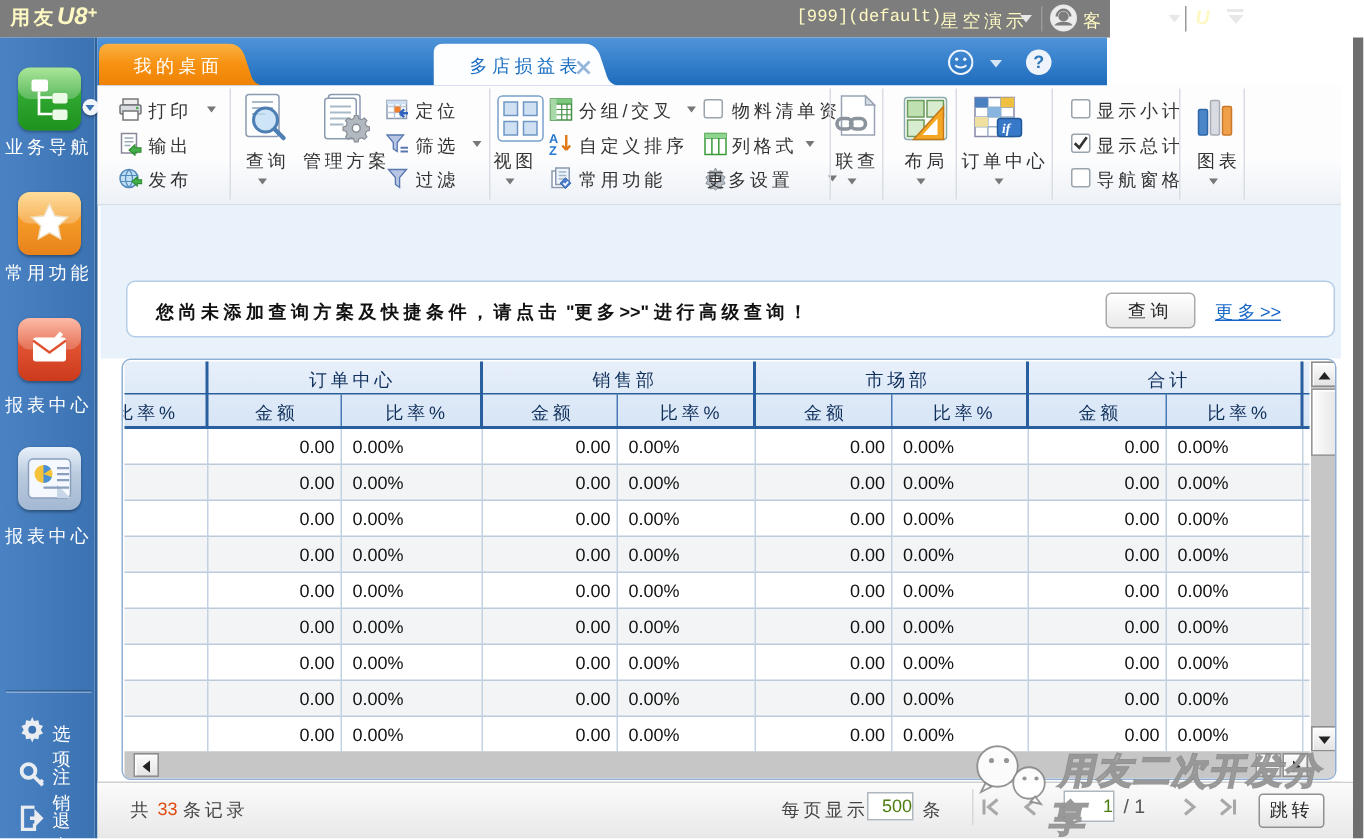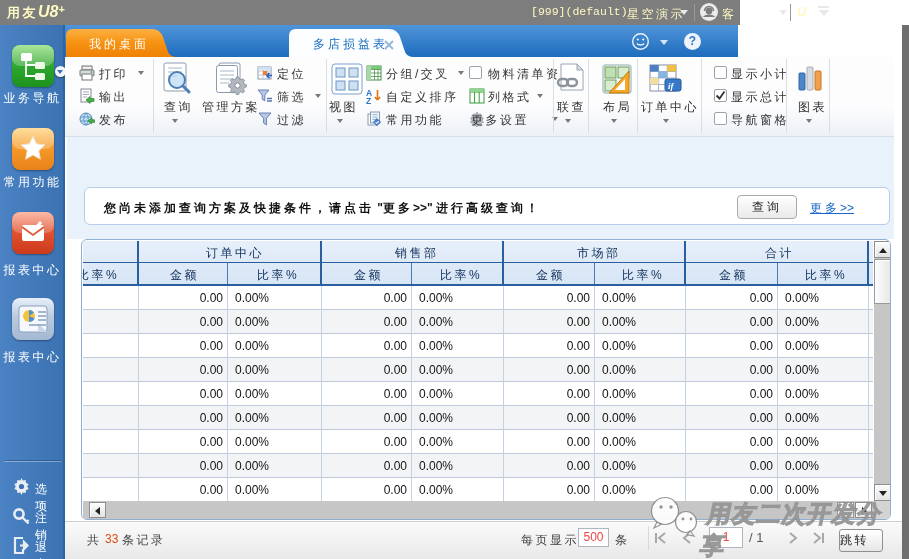--- a/index.html
+++ b/index.html
@@ -31,21 +31,21 @@
 
 #tablebox{left:81px;top:239px;width:810px;height:281px;background:#fff;border:1px solid #8fb0d4;border-radius:6px;overflow:hidden}
 .hdr{background:linear-gradient(#e7effa,#d7e5f5);color:#15365f}
 .gv{top:1px;width:2px;height:44px;background:#2a5f9f}
 .sv{top:23px;width:1px;height:22px;background:#4a7ab8}
 .colv{width:1px;background:#c3d2e2}
 
 .sbtn{background:linear-gradient(#fdfdfd,#e3e3e3);border:1px solid #8e8e8e;box-shadow:inset 1px 1px 0 #fff}
 
 #statusbar{left:65px;top:521px;width:837px;height:38px;background:linear-gradient(#fbfbfb,#e8e8e8);border-top:1px solid #cfcfcf;color:#444}
-.pgbox{background:#fff;border:1px solid #aeb6bf;text-align:center;color:#ef4444}
+.pgbox{background:#fff;border:1px solid #aeb6bf;text-align:right;color:#4d7c0f}
 </style></head>
 <body>
 <div id="titlebar" class="ab">
   <span class="ab" style="left:7px;top:3px;font-size:14px;font-weight:bold"><span class="c2" style="font-size:13px">用友</span><i style="font-style:italic;font-size:16px;font-weight:bold;letter-spacing:0">U8</i><span style="font-size:11px;vertical-align:4px">+</span></span>
   <span class="ab" style="left:531px;top:5px;font-family:'Liberation Mono',monospace;font-size:11.5px">[999](default)</span>
     <span class="ab c2" style="left:627px;top:6px;font-size:12px">星空演示</span>
   <span class="ab" style="left:680px;top:10px;width:0;height:0;border-left:4px solid transparent;border-right:4px solid transparent;border-top:5px solid #e8e8e8"></span>
   <span class="ab" style="left:694px;top:4px;width:1px;height:17px;background:#999"></span>
   <span class="ab" style="left:700px;top:3px;width:18px;height:18px;border-radius:50%;background:#e8e8e8">
     <svg width="18" height="18" viewBox="0 0 18 18">
@@ -493,21 +493,21 @@
       <path d="M8 1L2 6l6 5" stroke="#a8a8a8" stroke-width="2" fill="none"></path>
     </svg>
   <span class="pgbox ab" style="left:644px;top:5px;width:34px;height:21px;line-height:19px">1</span>
   <span class="ab" style="left:684px;top:8px;color:#555;font-size:13px">/ 1</span>
   <svg class="ab" style="left:723px;top:10px" width="10" height="12" viewBox="0 0 10 12">
       <path d="M2 1l6 5-6 5" stroke="#a8a8a8" stroke-width="2" fill="none"></path>
     </svg>
   <svg class="ab" style="left:747px;top:10px" width="13" height="12" viewBox="0 0 13 12">
       <path d="M11 1v10M2 1l6 5-6 5" stroke="#a8a8a8" stroke-width="2" fill="none"></path>
     </svg>
-  <span class="ab" style="left:774px;top:7px;width:44px;height:23px;background:linear-gradient(#fff,#e6e6e6);border:1px solid #909090;border-radius:3px;line-height:21px;color:#222"><span class="c2">跳转</span></span>
+  <span class="ab" style="left:774px;top:7px;width:44px;height:23px;background:linear-gradient(#fff,#e6e6e6);border:1px solid #909090;border-radius:3px;text-align:center;line-height:21px;color:#222"><span class="c2">跳转</span></span>
 </div>
 <div id="watermark" class="ab" style="left:640px;top:492px;width:260px;height:52px">
   <svg width="70" height="52" viewBox="0 0 70 52" style="position:absolute;left:0;top:0">
       <g fill="rgba(255,255,255,0.92)" stroke="rgba(130,130,130,0.85)" stroke-width="1.2">
         <circle cx="25" cy="19" r="13.5"></circle>
         <path d="M17 30l-3 6 7-3.5z"></path>
         <circle cx="46" cy="30" r="10.5"></circle>
         <path d="M50 39l4 5-7-1.5z"></path>
       </g>
       <g fill="rgba(130,130,130,0.85)">

